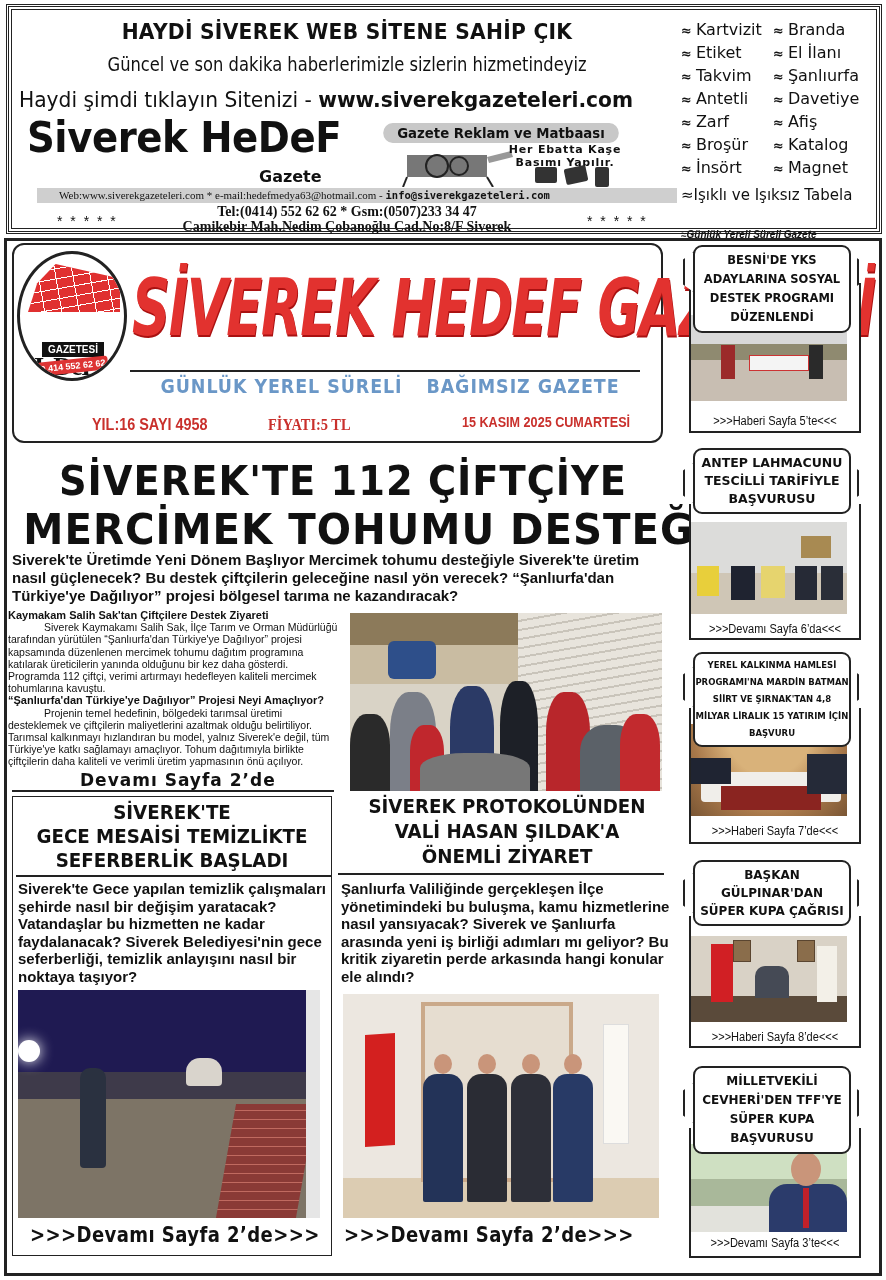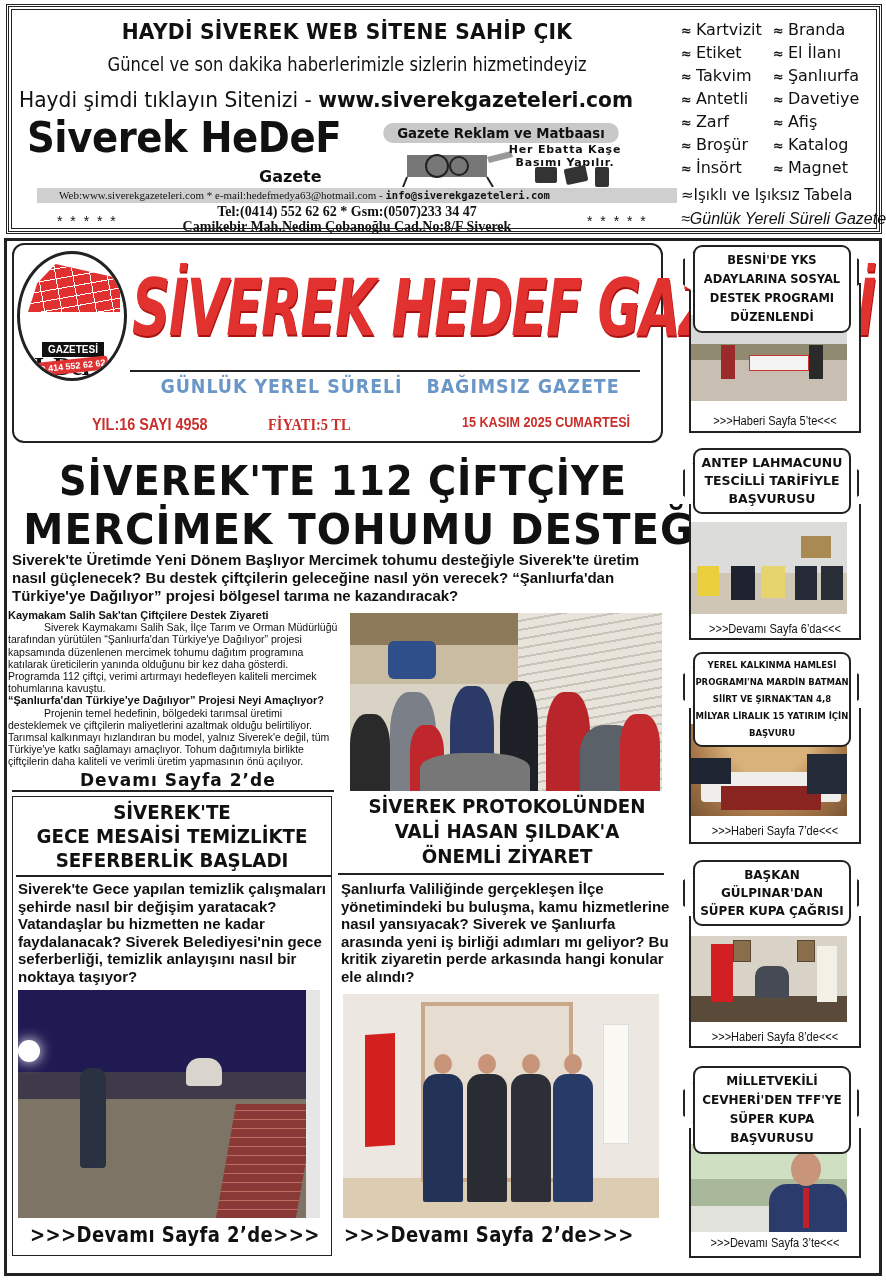--- a/index.html
+++ b/index.html
@@ -26,21 +26,21 @@
   .ad-webbar b { font-family: "DejaVu Sans Mono", monospace; font-size: 10.5px; text-align: center; }
   .ad-tel { left: 0; width: 676px; top: 197px; text-align: center; font-family: "Liberation Serif", serif; font-weight: bold; font-size: 14px; line-height: 15px; }
   .ad-addr { left: 0; width: 676px; top: 212px; text-align: center; font-family: "Liberation Serif", serif; font-weight: bold; font-size: 14px; line-height: 15px; }
   .ad-stars-l { left: 48px; top: 206px; font-size: 14px; letter-spacing: 2px; }
   .ad-stars-r { left: 578px; top: 206px; font-size: 14px; letter-spacing: 2px; }
   .ad-services { left: 672px; top: 12px; width: 206px; }
   .svc-grid { display: grid; grid-template-columns: 86px 110px; row-gap: 0px; column-gap: 6px; }
   .svc { font-family: "DejaVu Sans", sans-serif; font-size: 16px; line-height: 22px; white-space: nowrap; }
   .svc .tilde { font-size: 13px; font-weight: bold; margin-right: 4px; }
   .svc-wide { font-family: "DejaVu Sans", sans-serif; font-size: 15px; line-height: 22px; white-space: nowrap; margin-top: 4px; }
-  .svc-italic { font-family: "Liberation Sans", sans-serif; font-size: 16px; font-style: italic; font-weight: normal; line-height: 22px; white-space: nowrap; margin-top: 2px; }
+  .svc-italic { font-family: "Liberation Sans", sans-serif; font-size: 10px; font-style: italic; font-weight: bold; line-height: 22px; white-space: nowrap; margin-top: 18px; }
 
   
   #page-frame { left: 4px; top: 238px; width: 878px; height: 1038px; border: 3px solid #222; }
 
   
   #masthead { left: 12px; top: 243px; width: 651px; height: 200px; border: 2px solid #222; border-radius: 12px; }
   .logo { left: 17px; top: 251px; width: 110px; height: 130px; border-radius: 50%; border: 3px solid #222; background: #fff; overflow: hidden; }
   .logo-roof { position: absolute; left: 8px; top: 10px; width: 92px; height: 48px; background: #e03030; clip-path: polygon(30% 0, 100% 30%, 100% 100%, 0 100%, 10% 40%); }
   .logo-roof::after { content: ""; position: absolute; inset: 0; background: repeating-linear-gradient(170deg, transparent 0 9px, #fff 9px 10px), repeating-linear-gradient(80deg, transparent 0 16px, #fff 16px 17px); }
   .logo-word { position: absolute; left: 0; width: 80px; top: 58px; text-align: center; font-family: "Liberation Serif", serif; font-weight: bold; font-size: 26px; letter-spacing: -1px; margin-top: 40px; }

